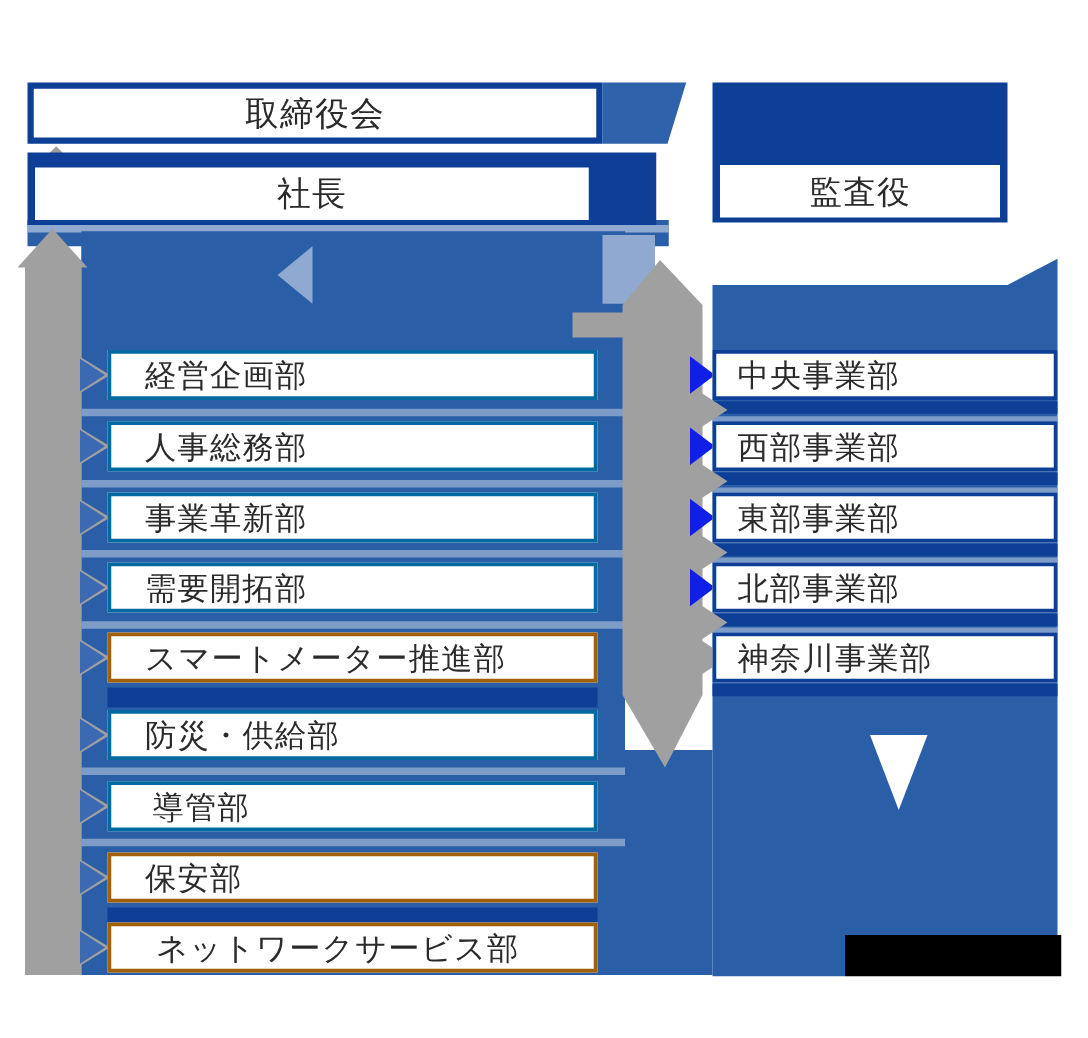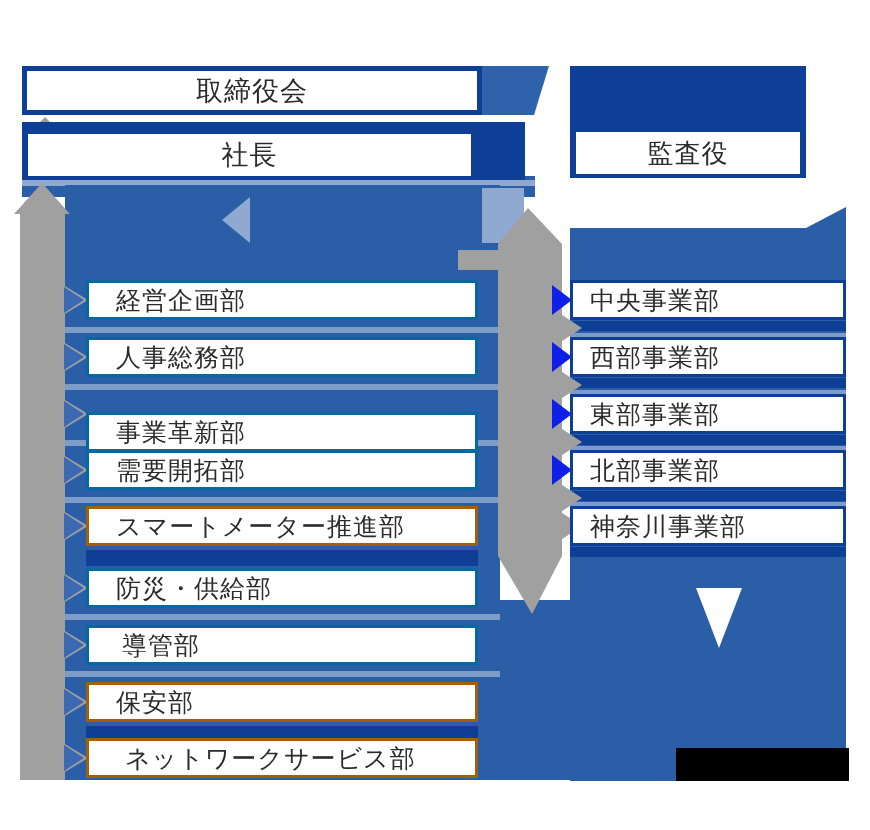--- a/index.html
+++ b/index.html
@@ -114,21 +114,21 @@
     <div class="box-inner" style="left:6px; top:66px; width:224px; height:42px; font-size:26px;">監査役</div>
   </div>
 
 
   <div class="row-box" style="left:86px; top:280px;">
       <span>経営企画部</span>
     </div>
   <div class="row-box" style="left:86px; top:337px;">
       <span>人事総務部</span>
     </div>
-  <div class="row-box" style="left:86px; top:412px;">
+  <div class="row-box" style="left:86px; top:394px;">
       <span>事業革新部</span>
     </div>
   <div class="row-box" style="left:86px; top:450px;">
       <span>需要開拓部</span>
     </div>
   <div class="row-box plain" style="left:86px; top:506px;">
       <span>スマートメーター推進部</span>
     </div>
   <div class="row-box" style="left:86px; top:568px;">
       <span>防災・供給部</span>

